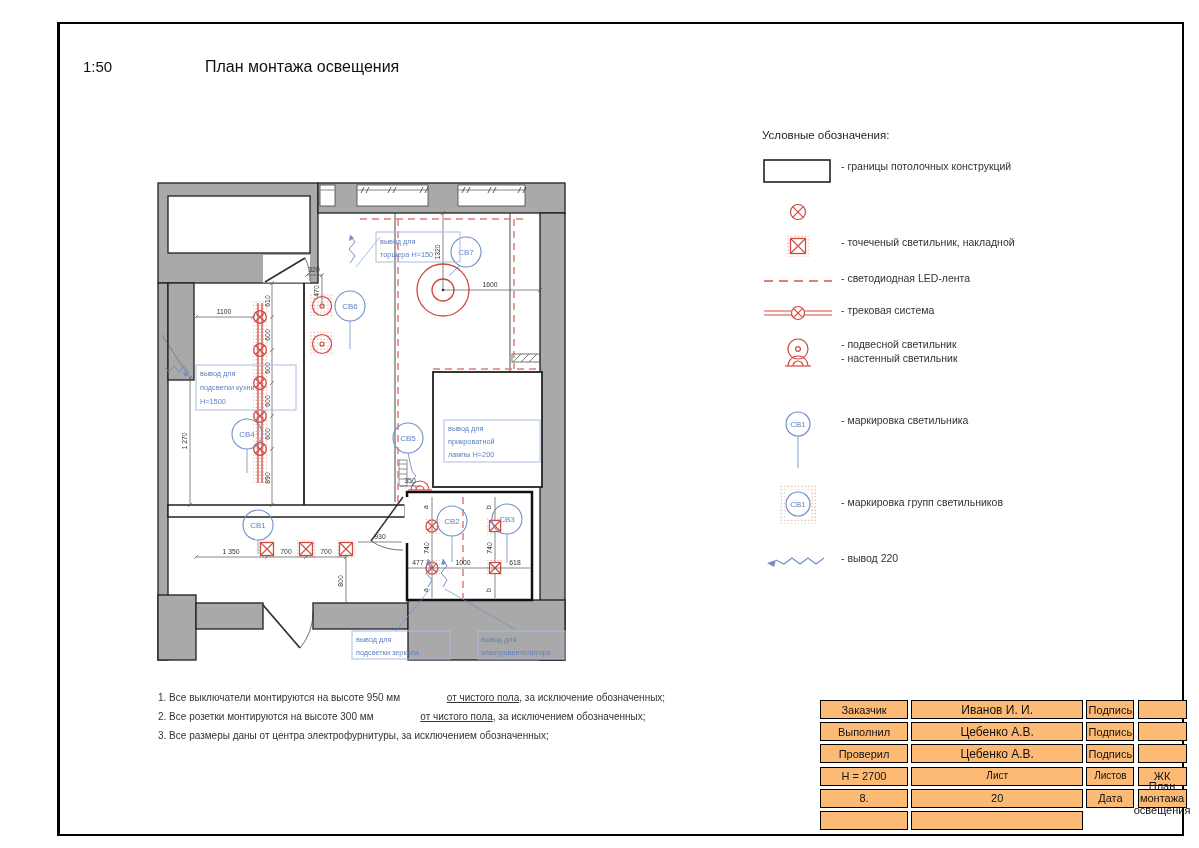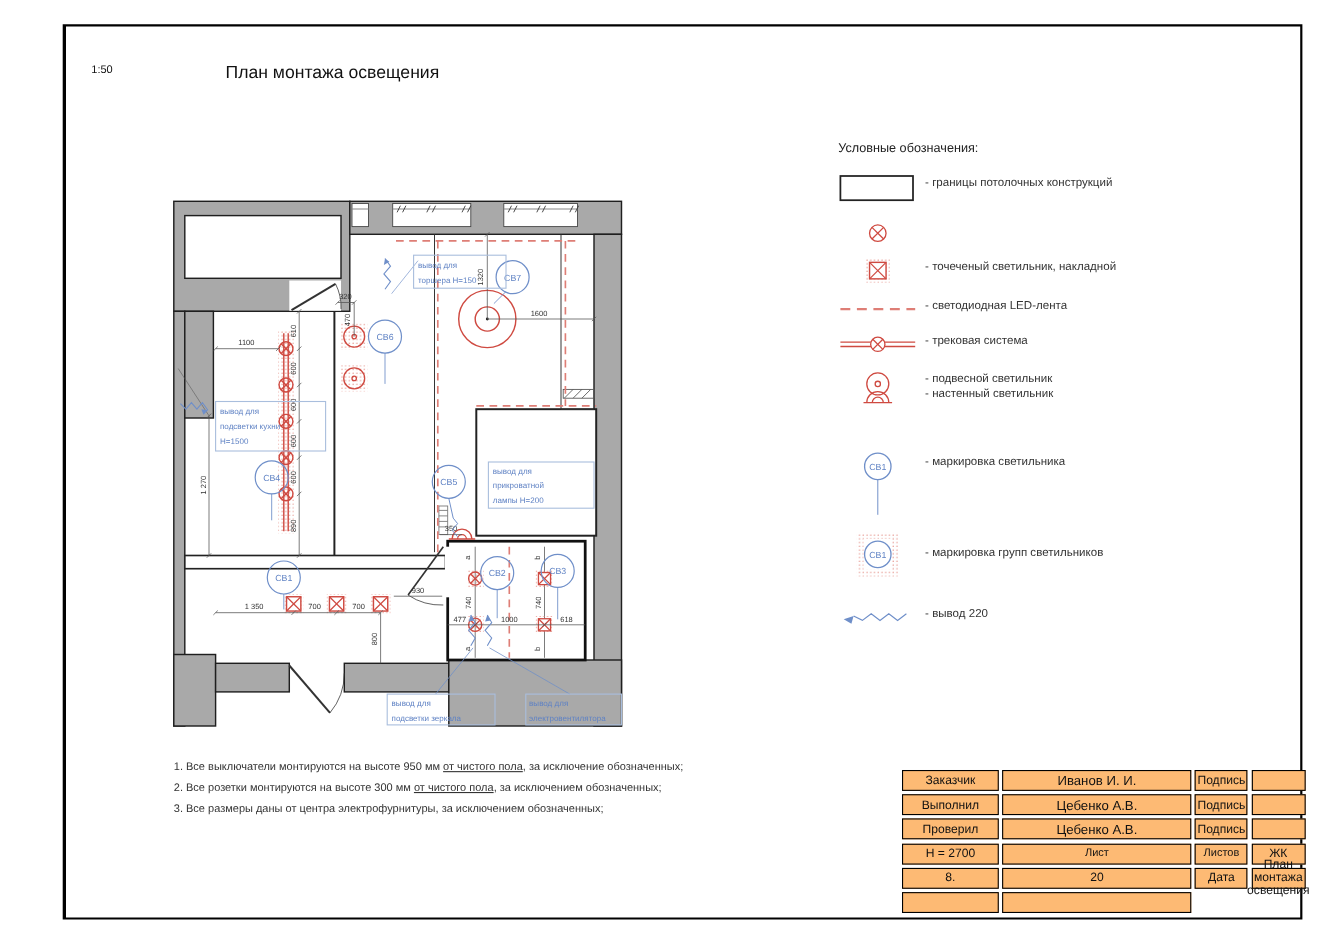--- a/index.html
+++ b/index.html
@@ -1,29 +1,29 @@
 <!DOCTYPE html>
 <html><head>
 <meta charset="utf-8">
 <style>
   html,body{margin:0;padding:0;background:#fff;font-family:"Liberation Sans",sans-serif;}
   #page{position:relative;width:1199px;height:848px;background:#fff;overflow:hidden;}
   .sheet{position:absolute;left:57px;top:22px;width:1122px;height:810px;border:2px solid #000;border-left-width:3px;}
-  .hdr-scale{position:absolute;left:83px;top:58px;font-size:10px;color:#111;}
+  .hdr-scale{position:absolute;left:83px;top:58px;font-size:15px;color:#111;}
   .hdr-title{position:absolute;left:205px;top:58px;font-size:16px;color:#111;}
   
   .lg-head{position:absolute;left:762px;top:129px;font-size:11.5px;color:#222;}
   .lg-row{position:absolute;display:flex;align-items:flex-start;}
   .lg-sym{width:86px;flex:0 0 86px;display:flex;justify-content:center;}
   .lg-txt{font-size:10.5px;color:#333;line-height:13px;padding-top:4px;}
   
   .notes{position:absolute;left:158px;top:692px;font-size:10px;color:#333;}
   .notes .nh{margin-bottom:10px;}
   .notes .ni{margin-bottom:8px;}
-  .u{text-decoration:underline;}
+  .u{text-decoration:underline;margin-left:44px;}
   
   .tb{position:absolute;left:820px;top:700px;width:363px;height:133px;display:grid;
       grid-template-columns:88px 172px 48px 49px;grid-template-rows:19px 19px 19px 19px 19px 19px;gap:3.2px;font-size:11px;color:#111;}
   .tb .c{border:1.5px solid #000;display:flex;align-items:center;justify-content:center;text-align:center;background:#fdba74;line-height:12px;}
   .small{font-size:10px;}
 </style>
 </head>
 <body>
 <div id="page">
 

